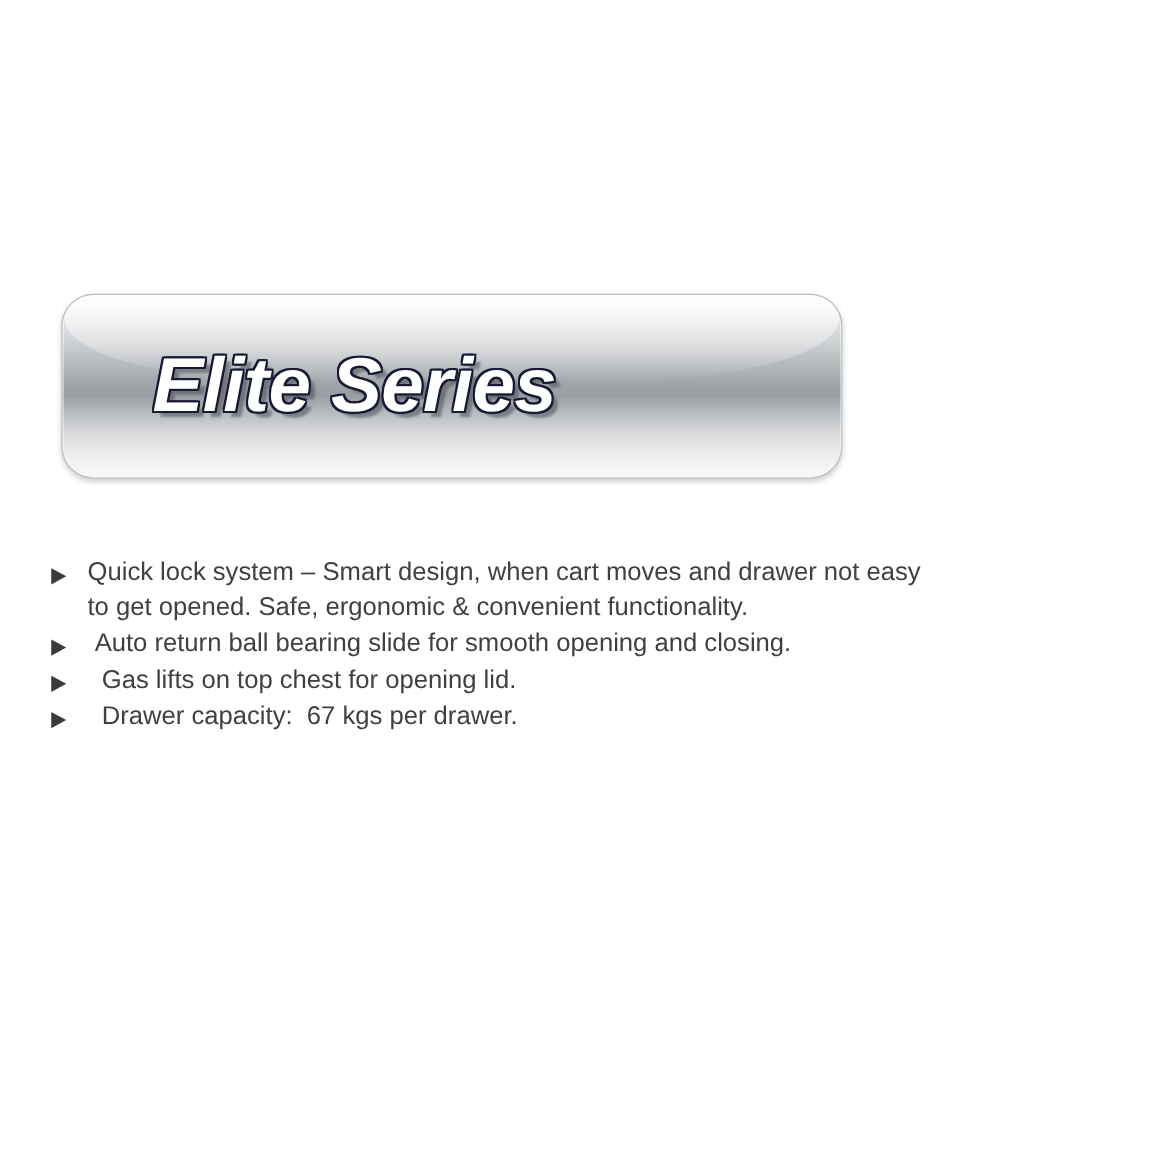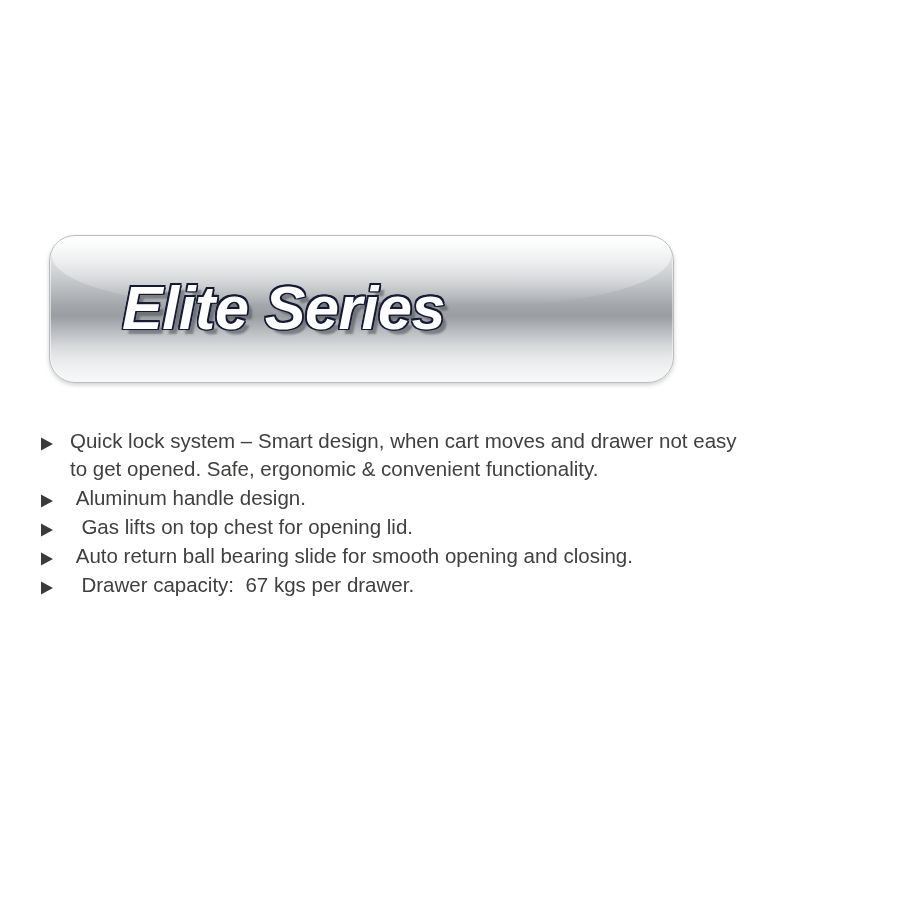--- a/index.html
+++ b/index.html
@@ -92,21 +92,21 @@
        1.6px  0px  0 #171a33,
        0px   -1.6px 0 #171a33,
        0px    1.6px 0 #171a33,
        5px    5px  2px rgba(75,78,84,0.55);
   }
 
   
   .features {
     position: absolute;
     left: 20px;
-    top: 427px;
+    top: 444px;
     width: 860px;
   }
   .feature-row {
     display: flex;
     align-items: flex-start;
     margin-bottom: 1px;
   }
   .bullet-icon {
     flex: 0 0 auto;
     width: 31px;
@@ -138,51 +138,43 @@
     <div class="feature-row">
       <span class="bullet-icon">
         <svg width="16" height="16" viewBox="0 0 16 16" aria-hidden="true">
           <polygon points="2,1.5 14,8 2,14.5" fill="#3b3b3b"></polygon>
         </svg>
       </span>
       <span class="feature-text">Quick lock system – Smart design, when cart moves and drawer not easy
 to get opened. Safe, ergonomic &amp; convenient functionality.</span>
     </div>
 
+
     <div class="feature-row">
       <span class="bullet-icon">
         <svg width="16" height="16" viewBox="0 0 16 16" aria-hidden="true">
           <polygon points="2,1.5 14,8 2,14.5" fill="#3b3b3b"></polygon>
         </svg>
       </span>
-      <span class="feature-text"> Aluminum handle design.</span>
+      <span class="feature-text"> Auto return ball bearing slide for smooth opening and closing.</span>
     </div>
 
     <div class="feature-row">
       <span class="bullet-icon">
         <svg width="16" height="16" viewBox="0 0 16 16" aria-hidden="true">
           <polygon points="2,1.5 14,8 2,14.5" fill="#3b3b3b"></polygon>
         </svg>
       </span>
       <span class="feature-text">  Gas lifts on top chest for opening lid.</span>
     </div>
 
     <div class="feature-row">
       <span class="bullet-icon">
         <svg width="16" height="16" viewBox="0 0 16 16" aria-hidden="true">
           <polygon points="2,1.5 14,8 2,14.5" fill="#3b3b3b"></polygon>
         </svg>
       </span>
-      <span class="feature-text"> Auto return ball bearing slide for smooth opening and closing.</span>
-    </div>
-
-    <div class="feature-row">
-      <span class="bullet-icon">
-        <svg width="16" height="16" viewBox="0 0 16 16" aria-hidden="true">
-          <polygon points="2,1.5 14,8 2,14.5" fill="#3b3b3b"></polygon>
-        </svg>
-      </span>
       <span class="feature-text">  Drawer capacity:  67 kgs per drawer.</span>
     </div>
 
 
   </div>
 </div>
 
 </body></html>

